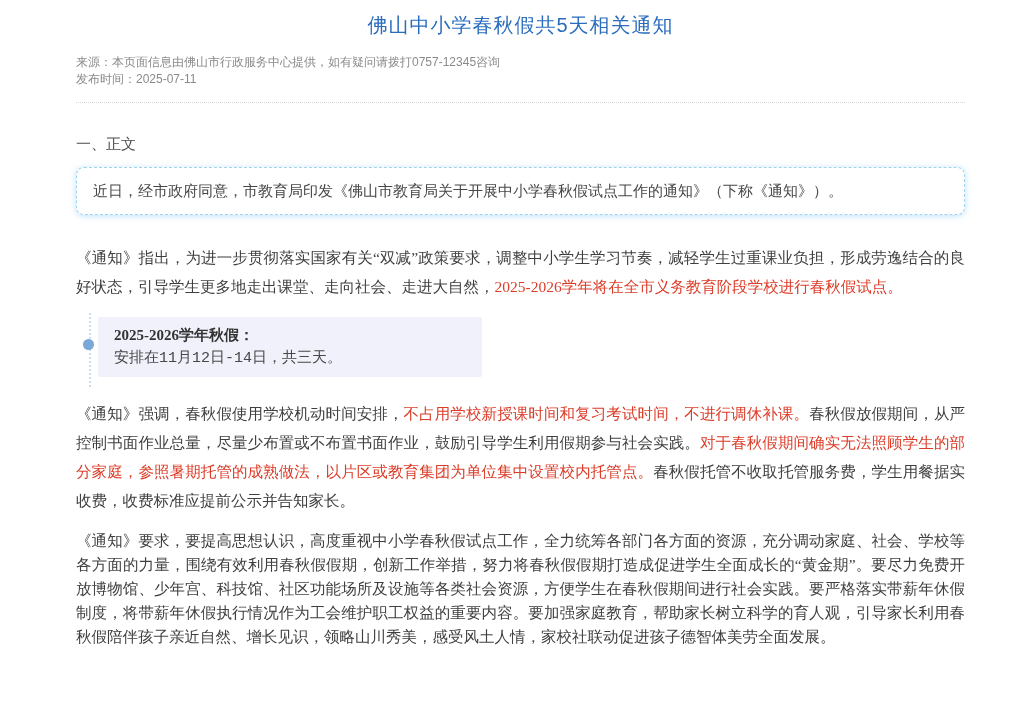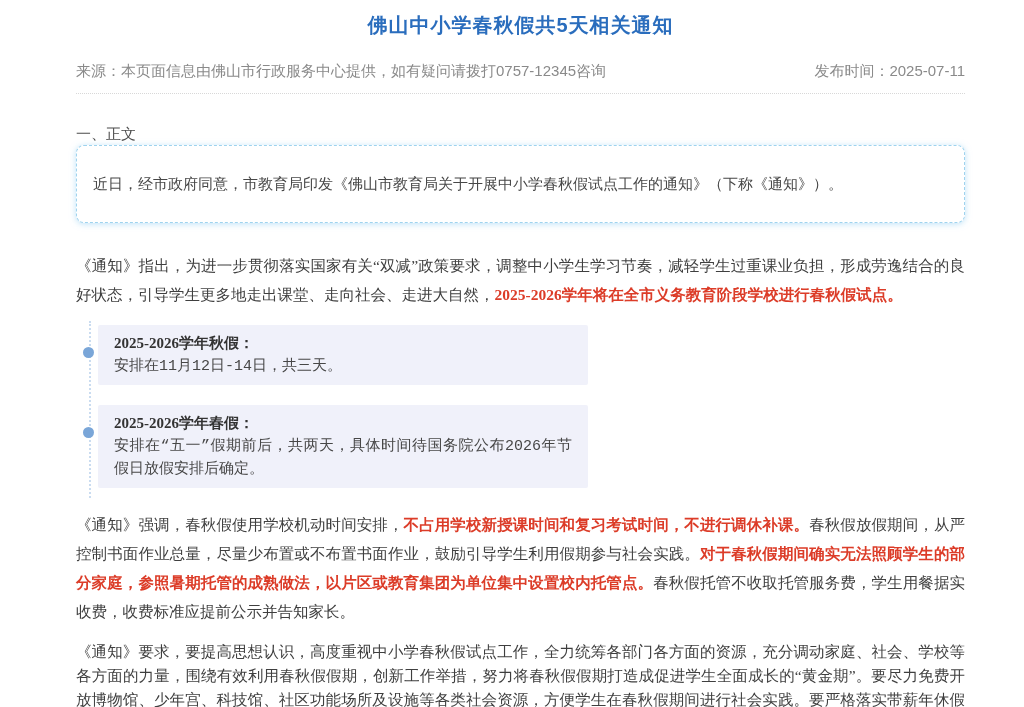--- a/index.html
+++ b/index.html
@@ -13,71 +13,73 @@
   }
   .page {
     padding: 0 59px 0 76px;
   }
   .title {
     margin-top: 12px;
     text-align: center;
     font-family: "Liberation Sans", "DejaVu Sans", sans-serif;
     font-size: 20px;
     line-height: 26px;
-    font-weight: bold;
+    font-weight: normal;
     letter-spacing: 1px;
     color: var(--title-blue, #2a6dbd);
   }
   .meta-row {
-    margin-top: 24px;
+    margin-top: 16px;
     display: flex;
     justify-content: space-between;
     align-items: baseline;
     font-family: "Liberation Sans", "DejaVu Sans", sans-serif;
-    font-size: 15px;
+    font-size: 12px;
     line-height: 17px;
     color: var(--meta-gray, #8a8a8a);
+    flex-direction: column;
   }
   .divider {
     margin-top: 14px;
     border-top: 1px dotted var(--divider-gray, #d8d8d8);
     height: 0;
   }
   .section-heading {
     margin-top: 30px;
-    font-family: Liberation Serif, serif;
+    font-family: Liberation Sans, sans-serif;
     font-size: 15px;
     line-height: 21px;
     font-weight: normal;
     color: var(--heading-gray, #4d4d4d);
   }
   .lead-box {
+    margin-top: 13px;
     border: 1px dashed var(--box-border, #9fd3ee);
     border-radius: 8px;
-    padding: 27px 16px;
+    padding: 12px 16px;
     box-shadow: 0 1px 6px rgba(135, 200, 240, 0.55);
     background: #ffffff;
   }
   .lead-text {
     font-size: 15px;
     line-height: 22px;
     color: #474747;
   }
   .para {
     font-size: 15.5px;
     line-height: 29px;
     text-align: justify;
     color: var(--text-dark, #3f3f3f);
   }
   .para-1 { margin-top: 28px; }
   .para-2 { margin-top: 22px; }
   .para-3 { margin-top: 14px; line-height: 24px; }
   .red-bold {
     color: var(--accent-red, #dc3c28);
-    font-weight: bold;
+    font-weight: normal;
   }
   .timeline {
     margin: 16px 0 0 13px;
     position: relative;
   }
   .timeline::before {
     content: "";
     position: absolute;
     left: 0;
     top: -4px;
@@ -93,21 +95,21 @@
     position: absolute;
     left: -15px;
     top: 22px;
     width: 11px;
     height: 11px;
     border-radius: 50%;
     background: var(--dot-blue, #7aa6d8);
   }
   .tl-card {
     background: var(--card-bg, #f0f1fa);
-    width: 490px;
+    width: 384px;
     padding: 7px 16px;
     border-radius: 2px;
   }
   .tl-title {
     font-size: 15px;
     line-height: 23px;
     font-weight: bold;
     color: #333333;
   }
   .tl-body {
@@ -141,26 +143,19 @@
   <p class="para para-1"><span>《通知》指出，为进一步贯彻落实国家有关“双减”政策要求，调整中小学生学习节奏，减轻学生过重课业负担，形成劳逸结合的良好状态，引导学生更多地走出课堂、走向社会、走进大自然，</span><span class="red-bold">2025-2026学年将在全市义务教育阶段学校进行春秋假试点。</span></p>
 
   <div class="timeline">
     <div class="tl-item">
       <span class="tl-dot"></span>
       <div class="tl-card">
         <div class="tl-title">2025-2026学年秋假：</div>
         <div class="tl-body">安排在11月12日-14日，共三天。</div>
       </div>
     </div>
-    <div class="tl-item">
-      <span class="tl-dot"></span>
-      <div class="tl-card">
-        <div class="tl-title">2025-2026学年春假：</div>
-        <div class="tl-body">安排在“五一”假期前后，共两天，具体时间待国务院公布2026年节假日放假安排后确定。</div>
-      </div>
-    </div>
   </div>
 
   <p class="para para-2"><span>《通知》强调，春秋假使用学校机动时间安排，</span><span class="red-bold">不占用学校新授课时间和复习考试时间，不进行调休补课。</span><span>春秋假放假期间，从严控制书面作业总量，尽量少布置或不布置书面作业，鼓励引导学生利用假期参与社会实践。</span><span class="red-bold">对于春秋假期间确实无法照顾学生的部分家庭，参照暑期托管的成熟做法，以片区或教育集团为单位集中设置校内托管点。</span><span>春秋假托管不收取托管服务费，学生用餐据实收费，收费标准应提前公示并告知家长。</span></p>
 
   <p class="para para-3">《通知》要求，要提高思想认识，高度重视中小学春秋假试点工作，全力统筹各部门各方面的资源，充分调动家庭、社会、学校等各方面的力量，围绕有效利用春秋假假期，创新工作举措，努力将春秋假假期打造成促进学生全面成长的“黄金期”。要尽力免费开放博物馆、少年宫、科技馆、社区功能场所及设施等各类社会资源，方便学生在春秋假期间进行社会实践。要严格落实带薪年休假制度，将带薪年休假执行情况作为工会维护职工权益的重要内容。要加强家庭教育，帮助家长树立科学的育人观，引导家长利用春秋假陪伴孩子亲近自然、增长见识，领略山川秀美，感受风土人情，家校社联动促进孩子德智体美劳全面发展。</p>
 
 </div>
 
 </body></html>

